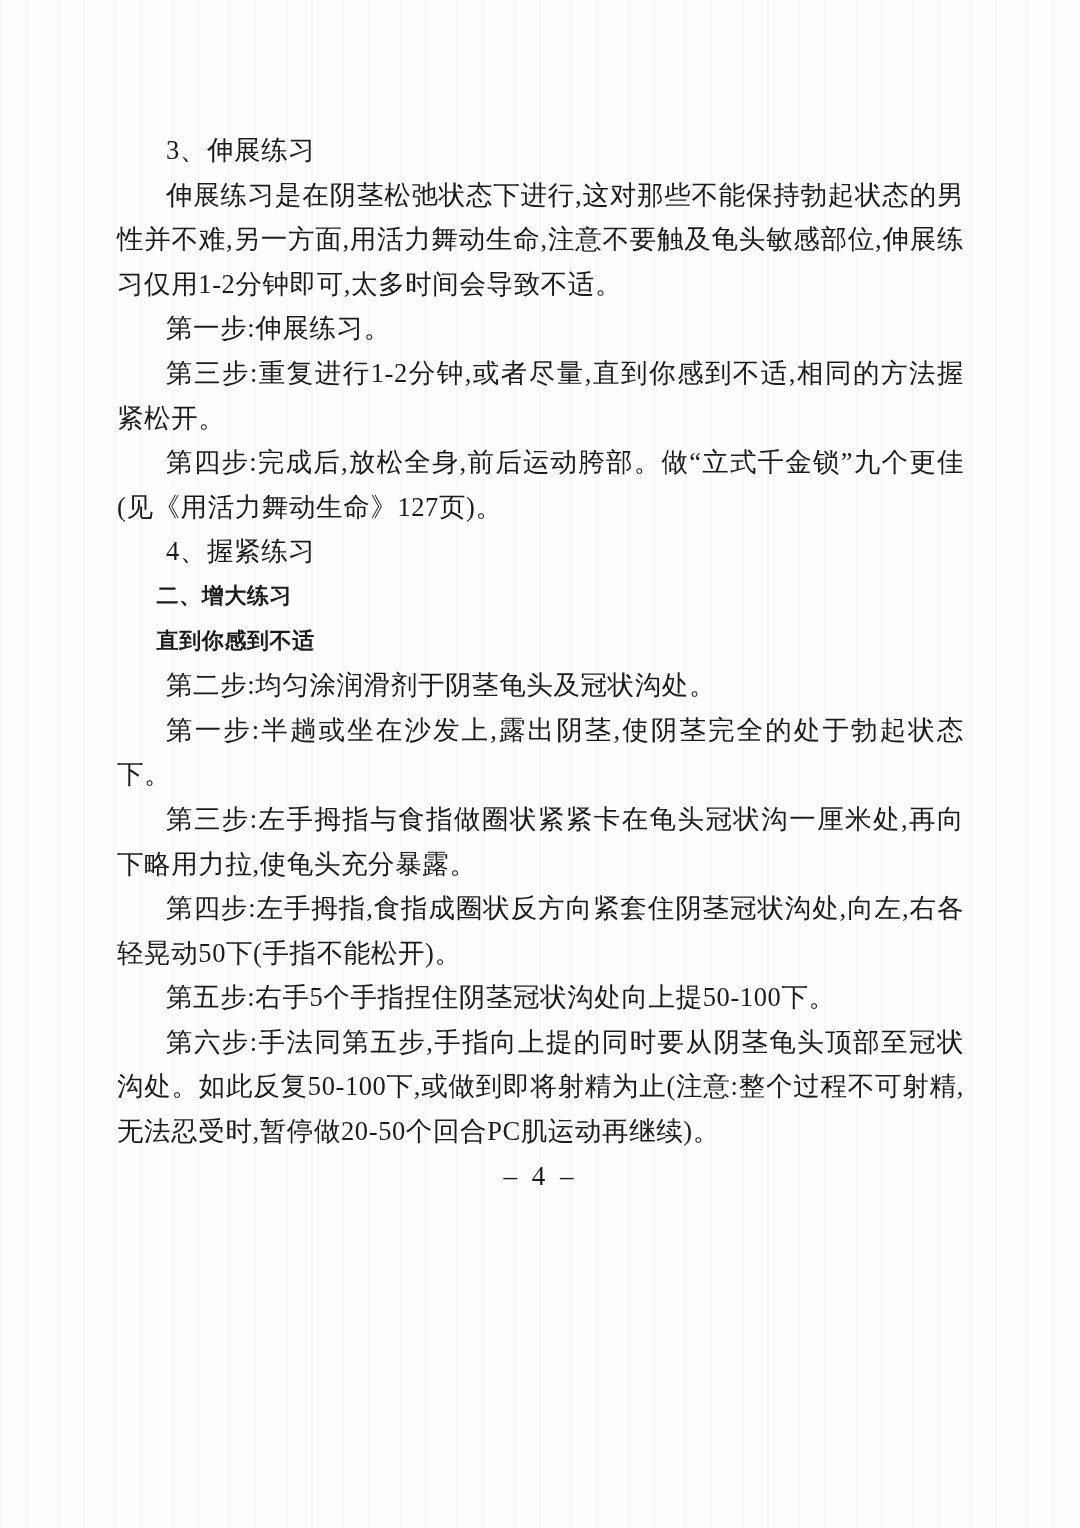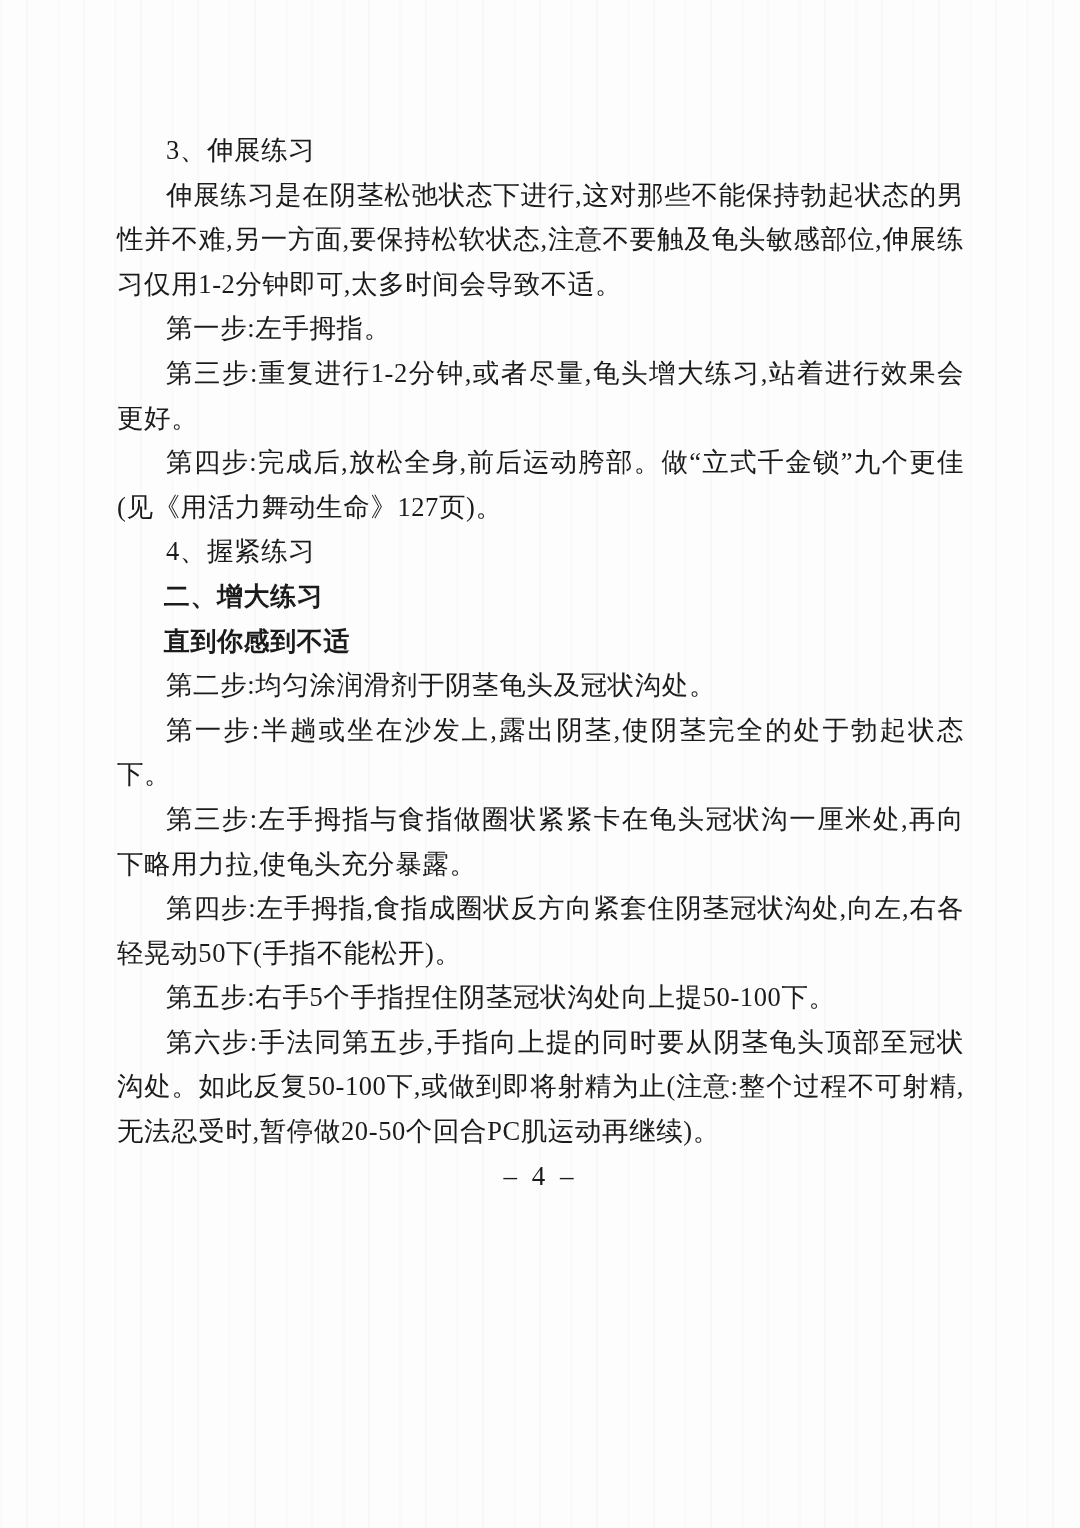--- a/index.html
+++ b/index.html
@@ -42,41 +42,41 @@
     margin: 0;
     text-indent: 1.85em;
     letter-spacing: 0.6px;
   }
   .page p.subheading {
     letter-spacing: 0.6px;
   }
   .page p.bold-heading {
     font-family: "Liberation Sans", "DejaVu Sans", sans-serif;
     font-weight: 700;
-    font-size: 26px;
+    font-size: 22px;
     text-indent: 1.8em;
   }
   .page .page-number {
     text-indent: 0;
     text-align: center;
     text-align-last: center;
     letter-spacing: 4px;
     font-size: 27px;
   }
 </style>
 </head>
 <body>
 
 <div class="scan-texture"></div>
 
 <div class="page">
   <p class="subheading">3、伸展练习</p>
-  <p class="paragraph">伸展练习是在阴茎松弛状态下进行,这对那些不能保持勃起状态的男性并不难,另一方面,要保持松软状态,注意不要触及龟头敏感部位,伸展练习仅用1-2分钟即可,太多时间会导致不适。</p>
-  <p class="paragraph">第一步:左手拇指。</p>
-  <p class="paragraph">第三步:重复进行1-2分钟,或者尽量,龟头增大练习,站着进行效果会更好。</p>
+  <p class="paragraph">伸展练习是在阴茎松弛状态下进行,这对那些不能保持勃起状态的男性并不难,另一方面,用活力舞动生命,注意不要触及龟头敏感部位,伸展练习仅用1-2分钟即可,太多时间会导致不适。</p>
+  <p class="paragraph">第一步:伸展练习。</p>
+  <p class="paragraph">第三步:重复进行1-2分钟,或者尽量,直到你感到不适,相同的方法握紧松开。</p>
   <p class="paragraph">第四步:完成后,放松全身,前后运动胯部。做“立式千金锁”九个更佳(见《用活力舞动生命》127页)。</p>
   <p class="subheading">4、握紧练习</p>
   <p class="bold-heading">二、增大练习</p>
   <p class="bold-heading">直到你感到不适</p>
   <p class="paragraph">第二步:均匀涂润滑剂于阴茎龟头及冠状沟处。</p>
   <p class="paragraph">第一步:半趟或坐在沙发上,露出阴茎,使阴茎完全的处于勃起状态下。</p>
   <p class="paragraph">第三步:左手拇指与食指做圈状紧紧卡在龟头冠状沟一厘米处,再向下略用力拉,使龟头充分暴露。</p>
   <p class="paragraph">第四步:左手拇指,食指成圈状反方向紧套住阴茎冠状沟处,向左,右各轻晃动50下(手指不能松开)。</p>
   <p class="paragraph">第五步:右手5个手指捏住阴茎冠状沟处向上提50-100下。</p>
   <p class="paragraph">第六步:手法同第五步,手指向上提的同时要从阴茎龟头顶部至冠状沟处。如此反复50-100下,或做到即将射精为止(注意:整个过程不可射精,无法忍受时,暂停做20-50个回合PC肌运动再继续)。</p>

